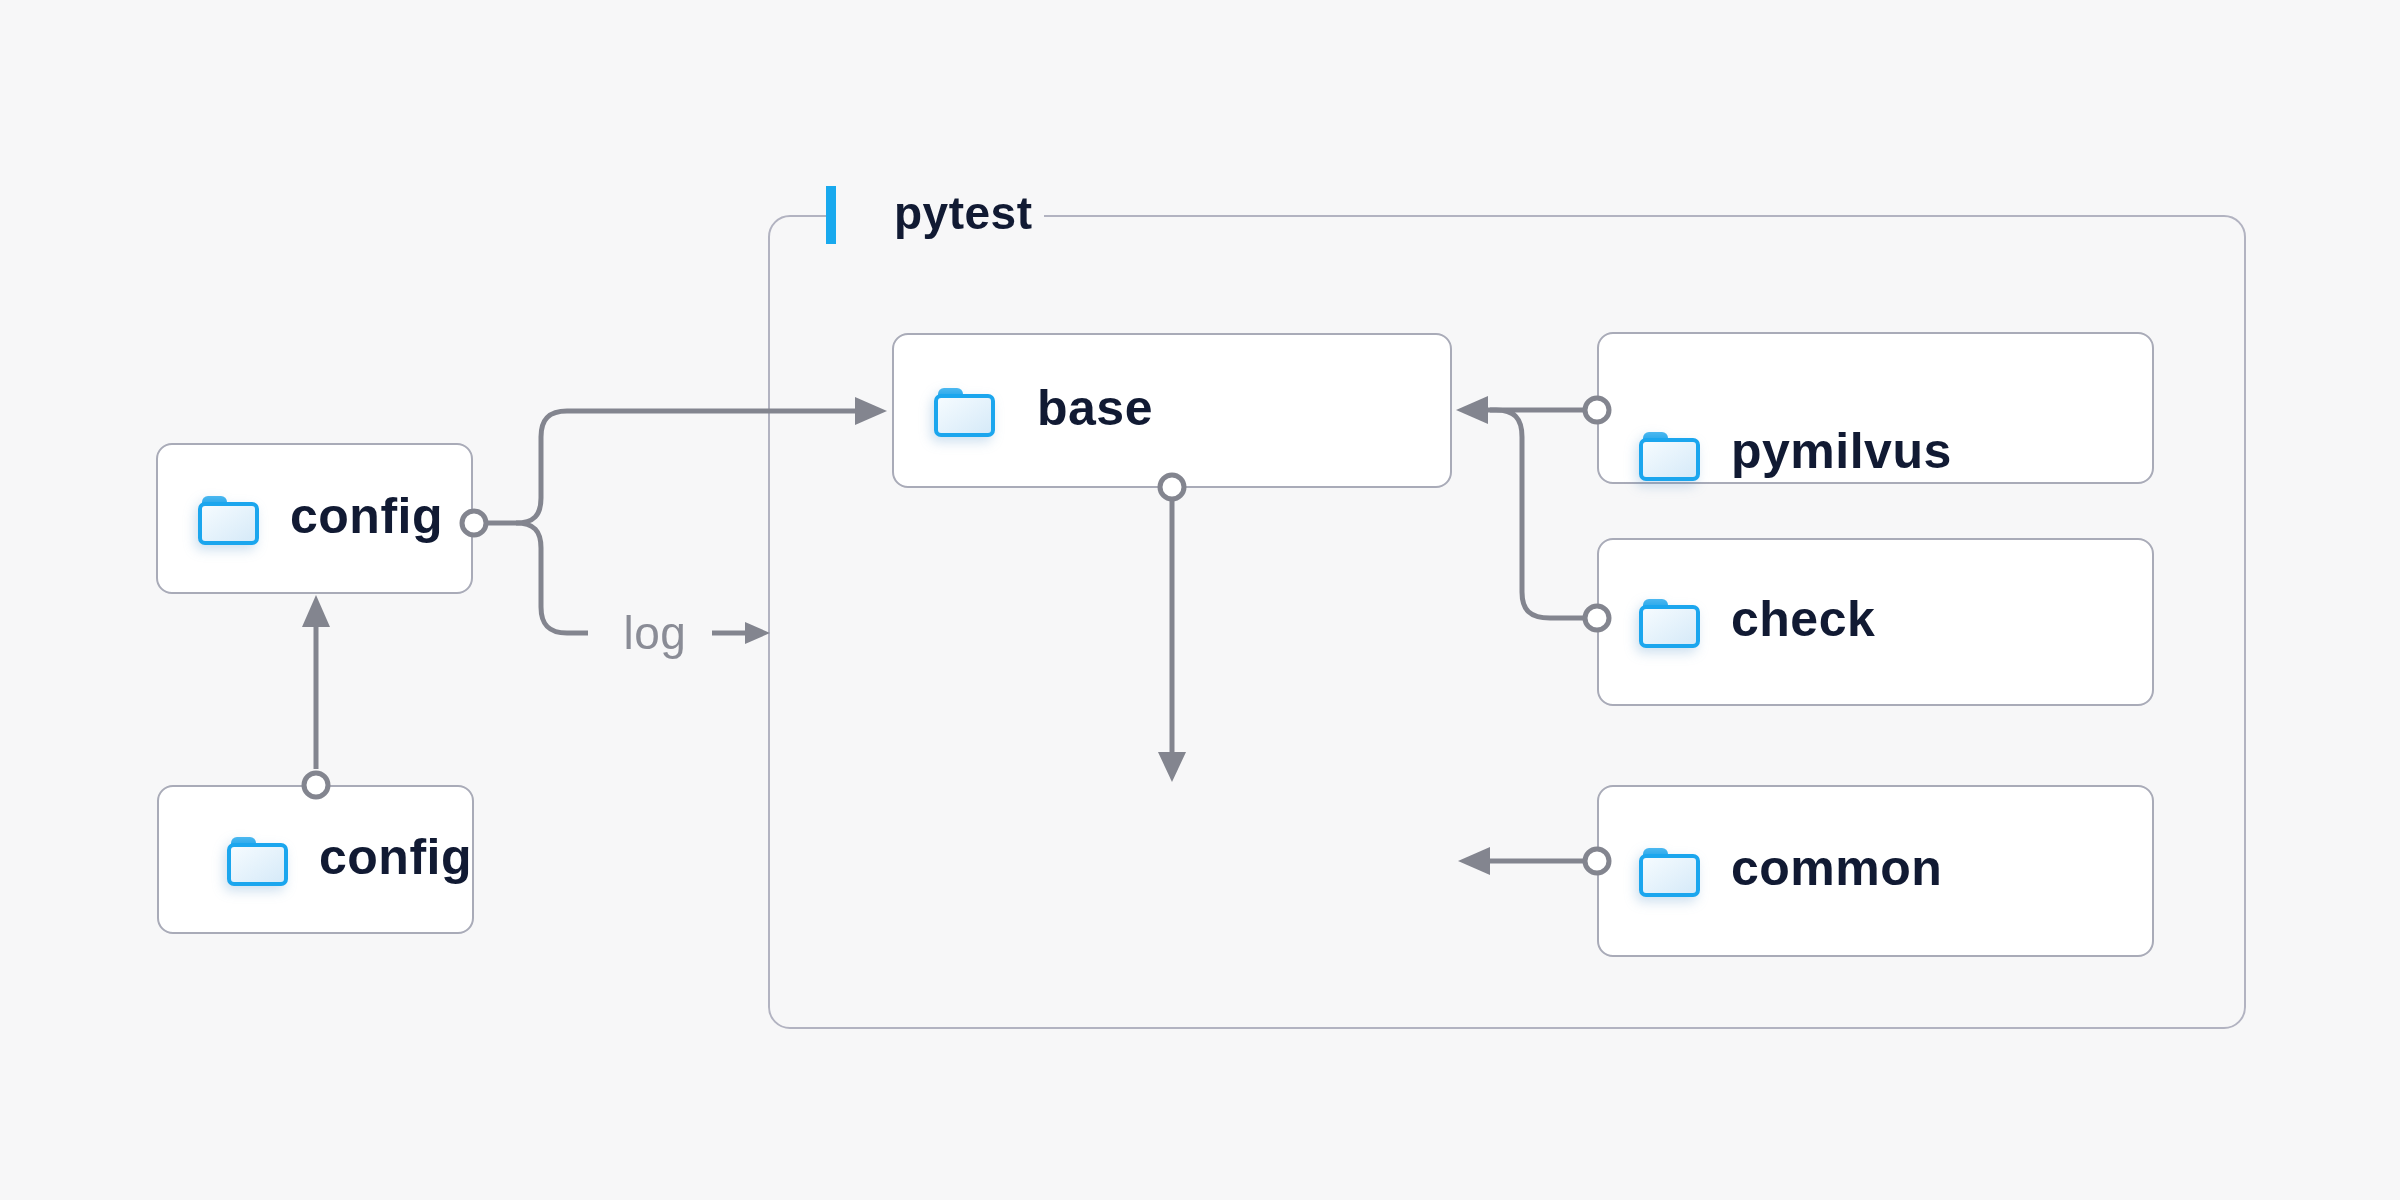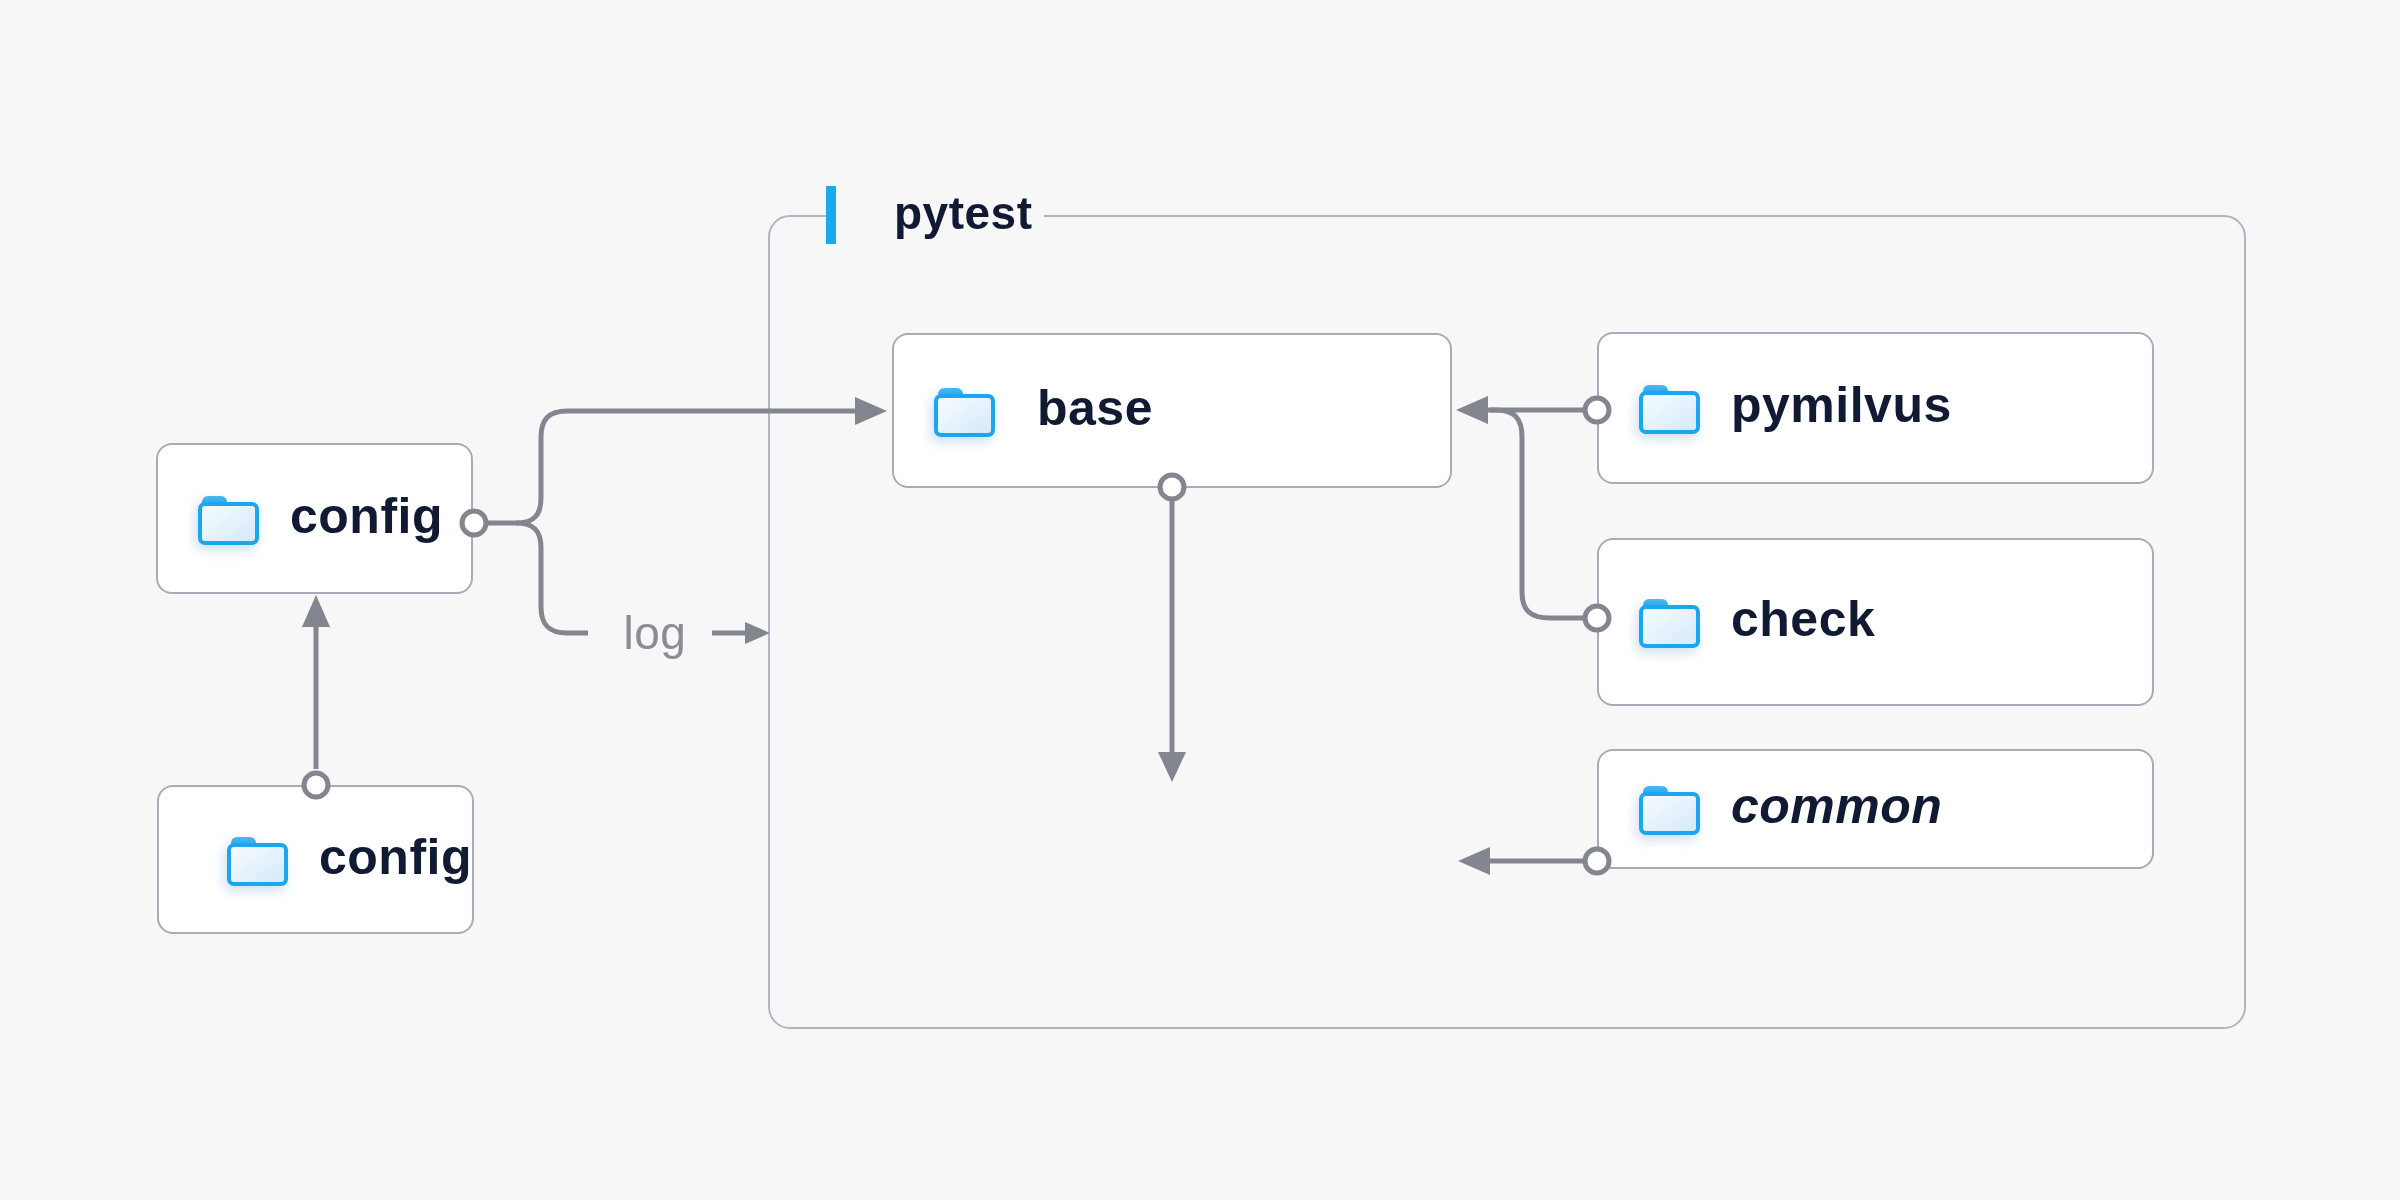--- a/index.html
+++ b/index.html
@@ -77,23 +77,23 @@
     font-weight: 700;
     color: #111a33;
     letter-spacing: 0.5px;
     line-height: 1;
     padding-bottom: 6px;
   }
   #node-utils     { left: 156px;  top: 443px; width: 317px; height: 151px; }
   #node-config    { left: 157px;  top: 785px; width: 317px; height: 149px; justify-content: flex-end; }
   #node-base      { left: 892px;  top: 333px; width: 560px; height: 155px; gap: 11px; }
   #node-testcases { left: 892px;  top: 785px; width: 560px; height: 150px; }
-  #node-pymilvus  { left: 1597px; top: 332px; width: 557px; height: 152px; }
+  #node-pymilvus  { left: 1597px; top: 332px; width: 557px; height: 152px; align-items: flex-end; }
   #node-check     { left: 1597px; top: 538px; width: 557px; height: 168px; }
-  #node-common    { left: 1597px; top: 749px; width: 557px; height: 120px; font-style: italic; }
+  #node-common    { left: 1597px; top: 785px; width: 557px; height: 172px; }
   
   .connectors {
     position: absolute;
     left: 0; top: 0;
     width: 2400px;
     height: 1200px;
     z-index: 4;
     pointer-events: none;
   }
   .connectors path, .connectors line {

